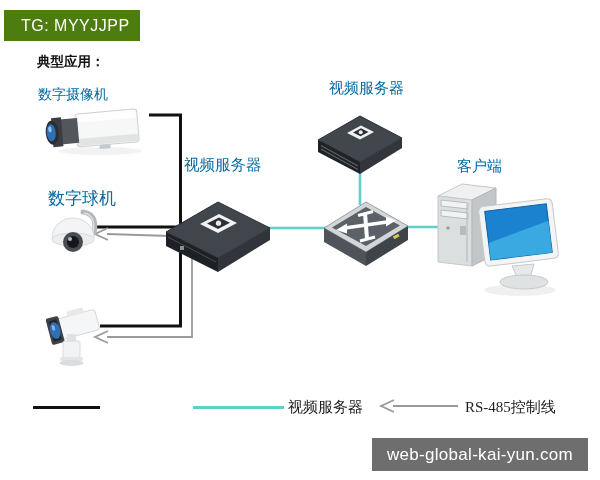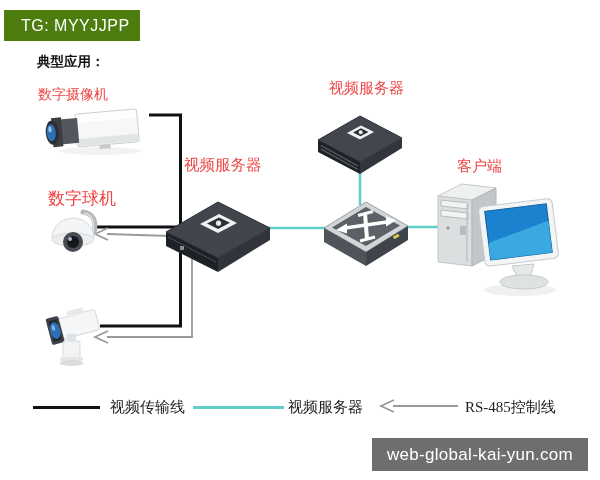--- a/index.html
+++ b/index.html
@@ -8,21 +8,21 @@
   .stage{position:absolute;inset:0;}
 
   
   .tg-badge{position:absolute;left:4px;top:10px;width:136px;height:31px;background:#4d7c0f;
             color:#fff;font-size:16px;line-height:31px;padding-left:17px;box-sizing:border-box;
             letter-spacing:.5px;}
   .doc-title{position:absolute;left:25px;top:53px;font-size:13.5px;font-weight:bold;color:#111;
              font-family:"Liberation Sans",sans-serif;margin-left:12px;}
 
   
-  .node-label{position:absolute;color:#ef4444;font-family:Liberation Mono, monospace;white-space:nowrap;}
+  .node-label{position:absolute;color:#0369a1;font-family:Liberation Mono, monospace;white-space:nowrap;}
   .lbl-digital-camera{left:38px;top:86px;font-size:14px;}
   .lbl-dome-camera{left:48px;top:187px;font-size:17px;text-align:center;}
   .lbl-ptz-camera{left:27px;top:287px;font-size:14.5px;}
   .lbl-video-server{left:184px;top:155px;font-size:15.5px;}
   .lbl-network-storage{left:329px;top:79px;font-size:15px;}
   .lbl-client{left:457px;top:157px;font-size:15px;}
 
   
   .wires{position:absolute;left:0;top:0;z-index:1;}
   .device{position:absolute;z-index:2;}
@@ -184,20 +184,19 @@
         <rect x="56" y="30" width="74" height="60" rx="5" fill="#f3f4f5" stroke="#c6cacc"></rect>
         <rect x="62" y="35" width="62" height="49" fill="#1b82cf" stroke="#0f5fa3"></rect>
         <polygon points="62,67 124,52 124,84 62,84" fill="#3fb0e4" opacity="0.85"></polygon>
       </g>
       <polygon points="86,94 108,92 104,106 92,107" fill="#e6e8e9" stroke="#c6cacc"></polygon>
       <ellipse cx="98" cy="110" rx="24" ry="7" fill="#dfe2e3" stroke="#c6cacc"></ellipse>
     </g>
   </svg>
 
   <div class="legend-swatch sw-video"></div>
-  <div class="legend-label lg-video">视频传输线</div>
   <div class="legend-swatch sw-utp"></div>
   <div class="legend-label lg-utp">视频服务器</div>
   <div class="legend-label lg-rs485">RS-485控制线</div>
 
   <div class="watermark">web-global-kai-yun.com</div>
 
 </div>
 
 </body></html>

